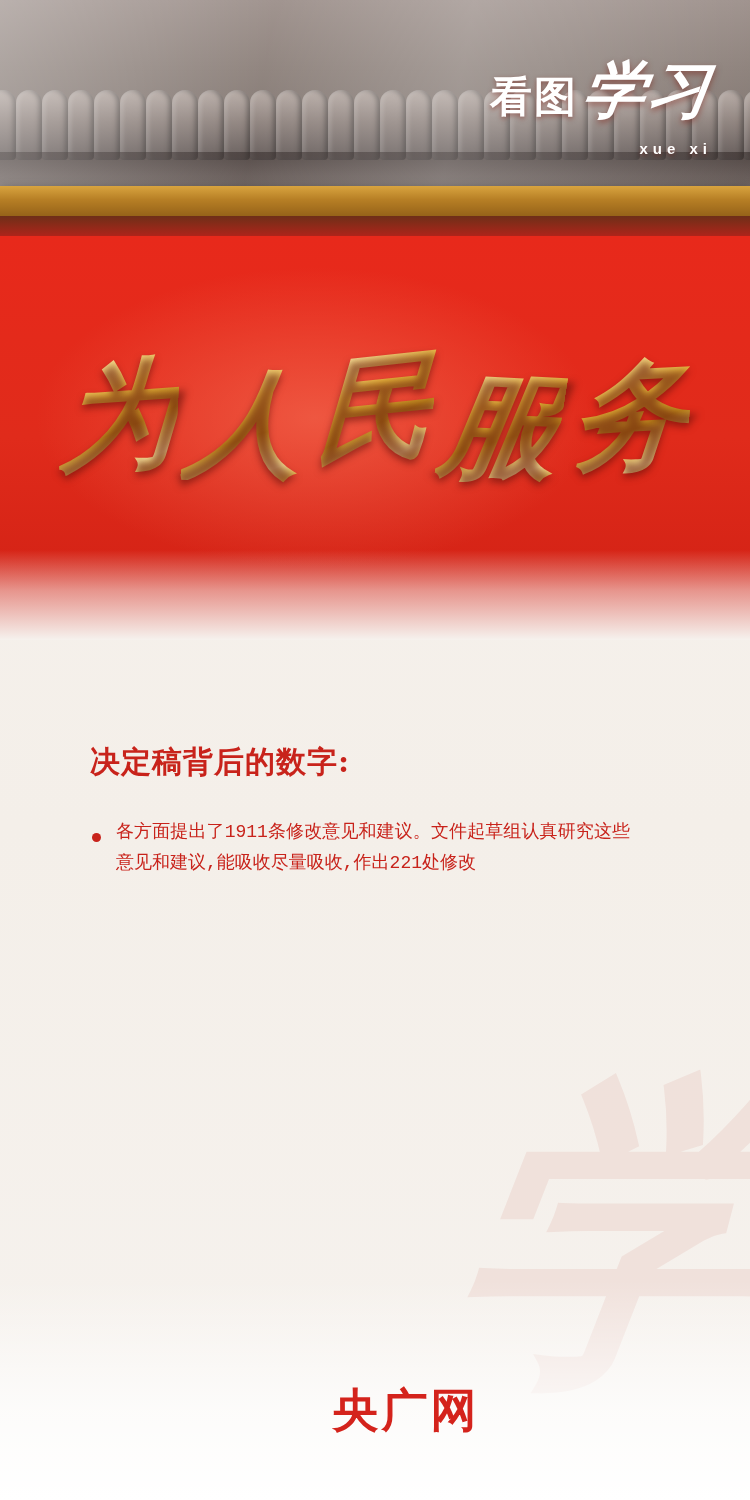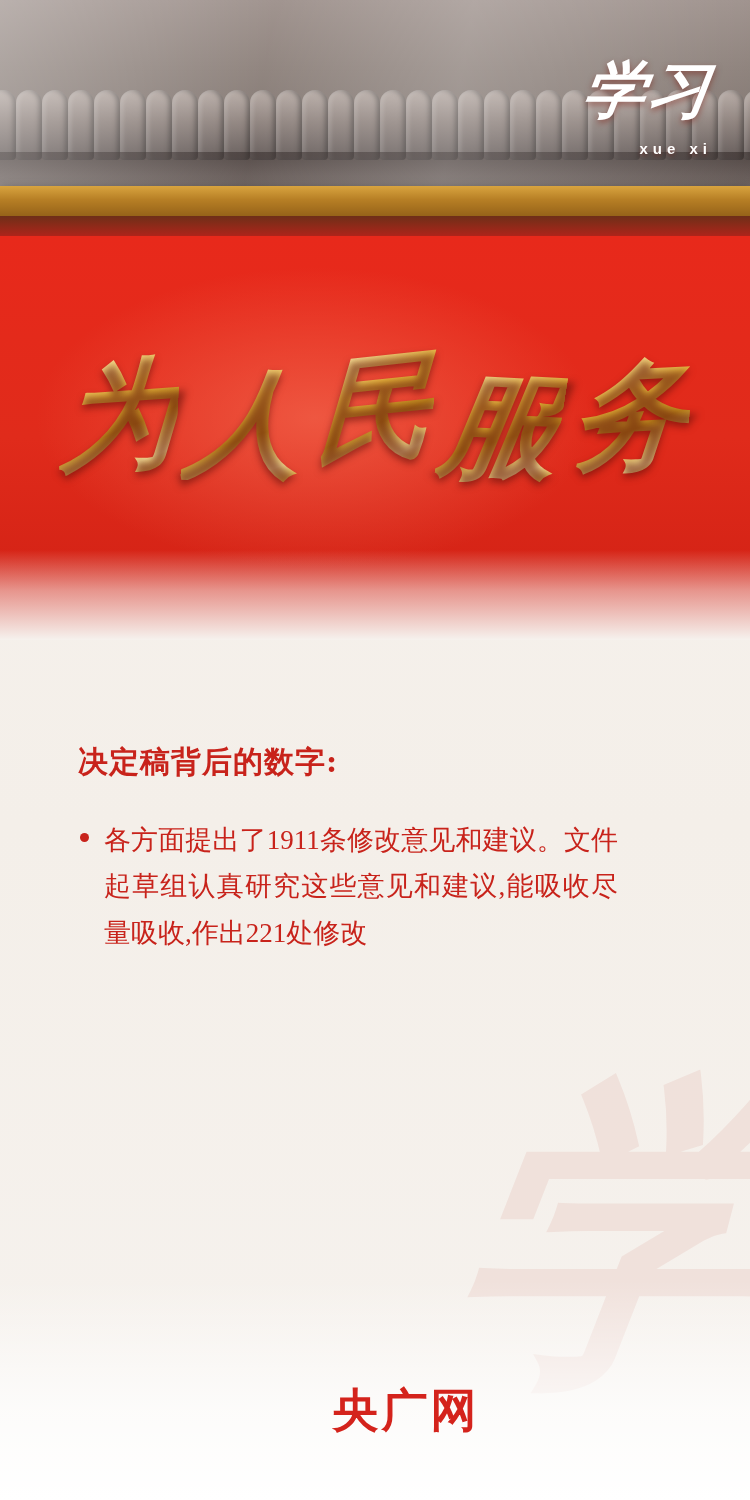--- a/index.html
+++ b/index.html
@@ -128,38 +128,38 @@
     font-size:330px; font-weight:700; font-style:italic;
     color:#e8c9c2;
     opacity:.38;
     transform:skewX(-8deg);
     pointer-events:none;
     line-height:1;
   }
 
   
   .content {
-    position:absolute; left:0; top:742px; width:686px;
+    position:absolute; left:12px; top:742px; width:686px;
     padding:0 68px 0 78px;
     z-index:4;
   }
   .section-title {
     font-family:"DejaVu Serif", serif;
     font-size:30px; font-weight:700;
     color:#c8231b;
     letter-spacing:1px;
     margin-bottom:34px;
   }
   .bullets { list-style:none; }
   .bullet {
     position:relative;
     padding-left:26px;
     margin-bottom:36px;
-    font-family:Liberation Serif, serif;
-    font-size:27px;
+    font-family:Liberation Mono, monospace;
+    font-size:18px;
     line-height:1.72;
     color:#c8231b;
     text-align:justify;
   }
   .bullet::before {
     content:"";
     position:absolute; left:2px; top:16px;
     width:9px; height:9px; border-radius:50%;
     background:#c8231b;
   }
@@ -231,20 +231,21 @@
       <span>民</span>
       <span>服</span>
       <span>务</span>
     </div>
 
     <div class="hero-fade"></div>
   </div>
 
   <div class="brand">
     <div class="brand-main">
+      <span class="brand-kan">看图</span>
       <span class="brand-xue">学习</span>
     </div>
     <div class="brand-pinyin">xue xi</div>
   </div>
 
   <div class="watermark">学</div>
 
   <div class="content">
     <div class="section-title">决定稿背后的数字:</div>
     <ul class="bullets">

